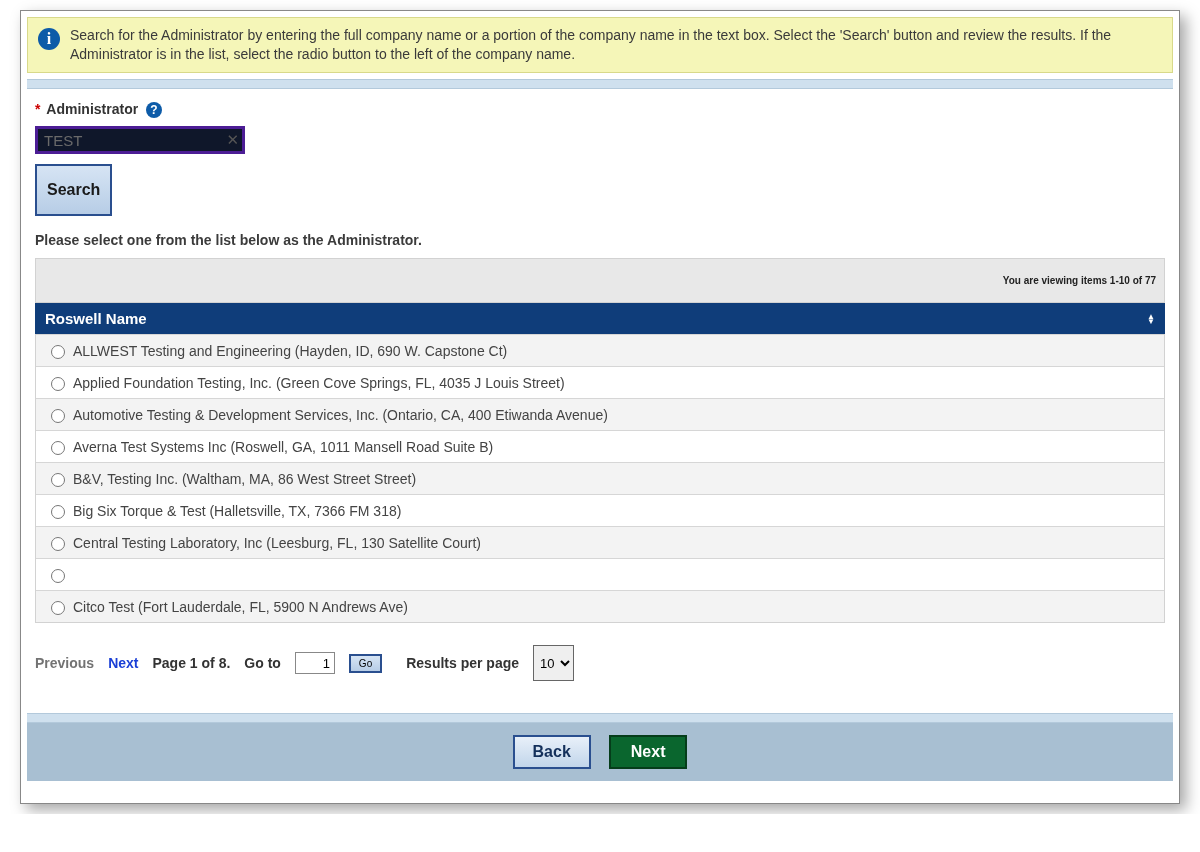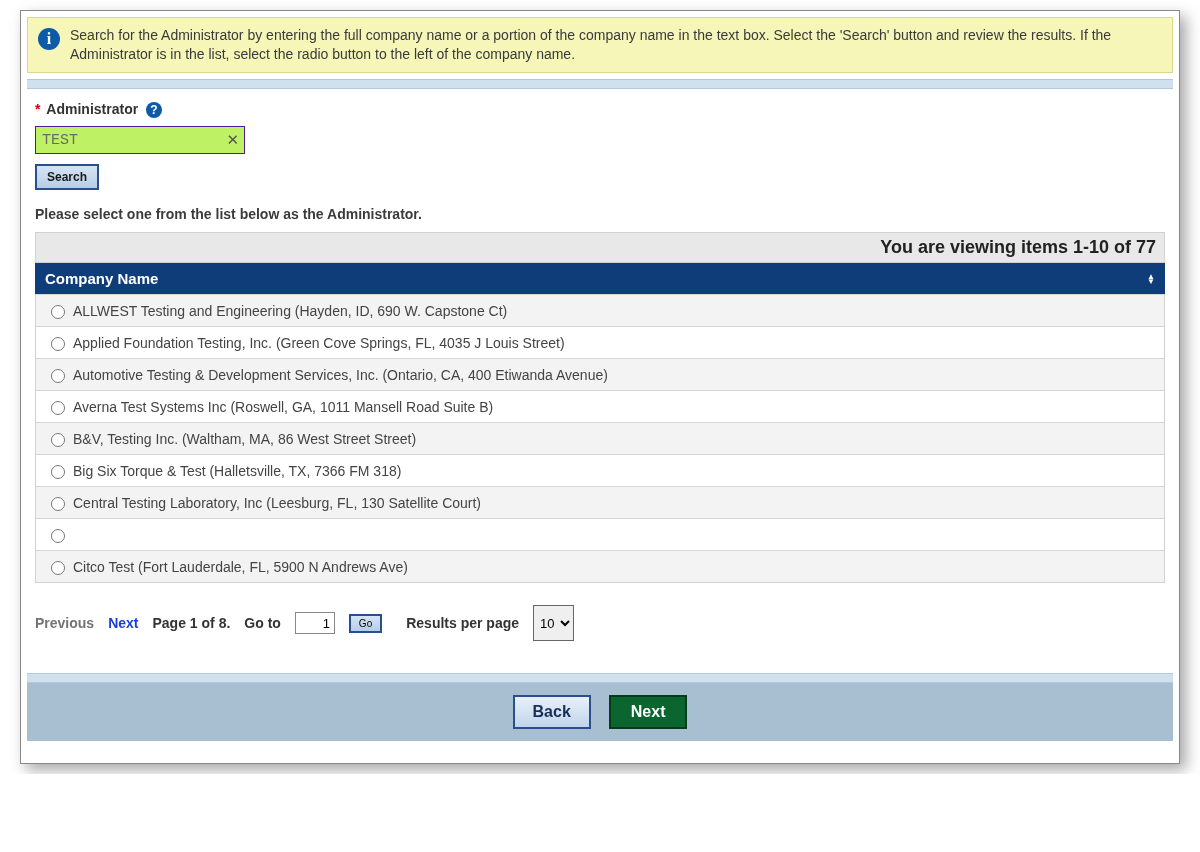--- a/index.html
+++ b/index.html
@@ -77,61 +77,60 @@
     cursor: pointer;
   }
   .input-wrap {
     position: relative;
     display: inline-block;
     margin-top: 4px;
   }
   .text-input {
     width: 210px;
     height: 28px;
-    border: 1px solid #4c1d95;
+    border: 3px solid #4c1d95;
     padding: 3px 26px 3px 6px;
     font-size: 15px;
     color: #6a6a6a;
-    background: #bef264;
-    font-family: Liberation Mono, monospace;
+    background: #0f172a;
   }
   .clear-x {
     position: absolute;
     right: 6px; top: 50%;
     transform: translateY(-50%);
     color: #555;
     font-size: 15px;
     cursor: pointer;
     user-select: none;
   }
   .search-btn {
     display: inline-block;
     margin-top: 10px;
-    padding: 4px 10px;
+    padding: 15px 10px;
     background: linear-gradient(#d6e4f4, #b7cde6);
     border: 2px solid #2a4f8f;
     color: #1a1a1a;
     font-weight: bold;
-    font-size: 12px;
+    font-size: 16px;
     cursor: pointer;
   }
   .instruction {
     margin-top: 16px;
     font-weight: bold;
     color: #3b3b3b;
   }
   .count-bar {
     margin-top: 10px;
     background: #e8e8e8;
     border: 1px solid #d2d2d2;
-    padding: 4px 8px;
+    padding: 16px 8px;
     text-align: right;
     font-weight: bold;
     color: #222;
-    font-size: 18px;
+    font-size: 10px;
   }
   .table-header {
     background: #0f3d7a;
     color: #fff;
     font-weight: bold;
     padding: 7px 10px;
     display: flex;
     justify-content: space-between;
     align-items: center;
     font-size: 15px;
@@ -254,21 +253,21 @@
       <span class="clear-x">✕</span>
     </div>
     <br>
     <button class="search-btn">Search</button>
 
     <div class="instruction">Please select one from the list below as the Administrator.</div>
 
     <div class="count-bar">You are viewing items 1-10 of 77</div>
 
     <div class="table-header">
-      <span>Company Name</span>
+      <span>Roswell Name</span>
       <span class="sort-icon">
         <span>▲</span>
           <span>▼</span>
       </span>
     </div>
 
     <div class="rows-wrap" id="rows-wrap">
         <div class="row">
           <input type="radio" name="company" style="">
           <span class="row-label">ALLWEST Testing and Engineering (Hayden, ID, 690 W. Capstone Ct)</span>

